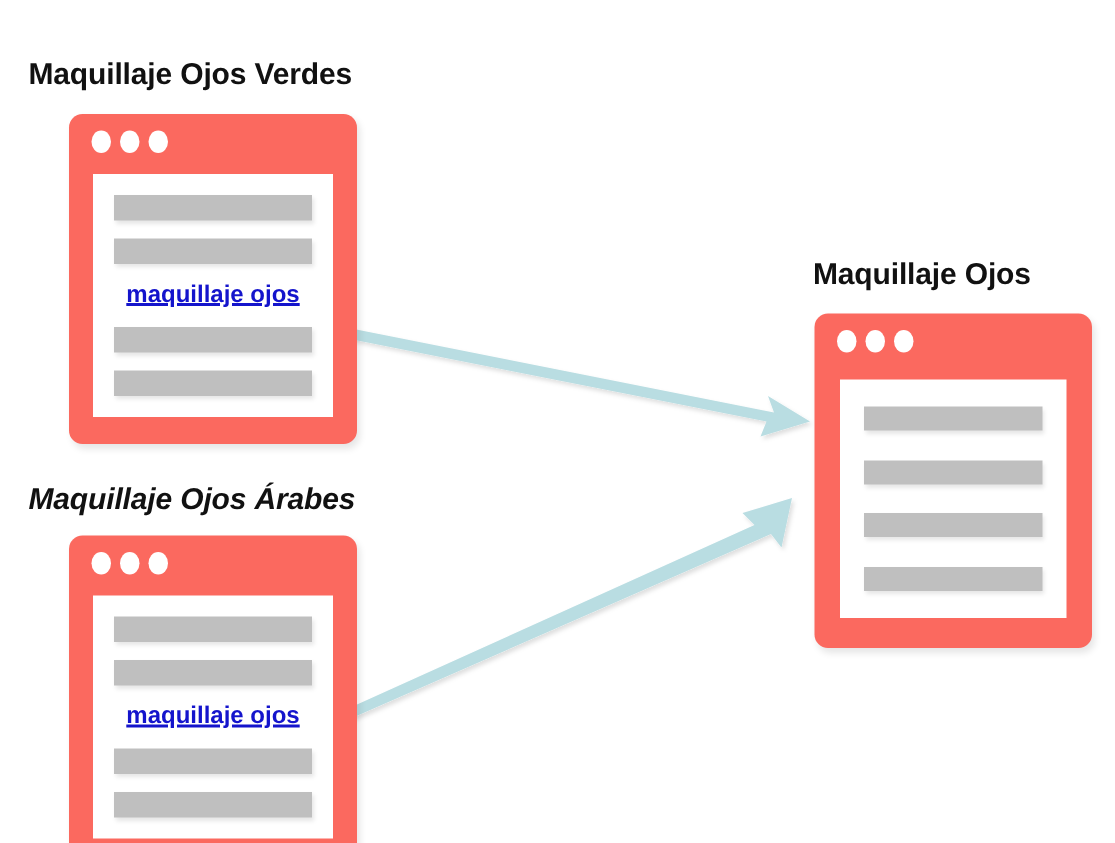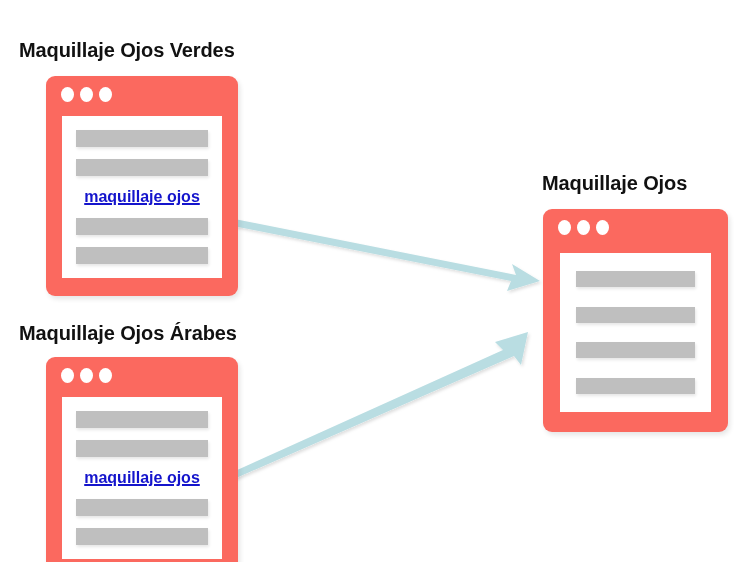--- a/index.html
+++ b/index.html
@@ -28,21 +28,21 @@
     position: absolute;
     font-family: "Liberation Sans", sans-serif;
     font-weight: bold;
     font-size: 20px;
     line-height: 24px;
     color: #111111;
     white-space: nowrap;
     letter-spacing: -0.1px;
   }
   #title-verdes { left: 19px; top: 14px; }
-  #title-arabes { left: 19px; top: 297px; }
+  #title-arabes { left: 19px; top: 297px; font-style: italic; }
   #title-target { left: 542px; top: 147px; }
 
   
   .browser-card {
     position: absolute;
     background: #fb695f;
     border-radius: 9px;
     box-shadow: 2px 3px 5px rgba(0,0,0,0.10);
     box-sizing: border-box;
   }

